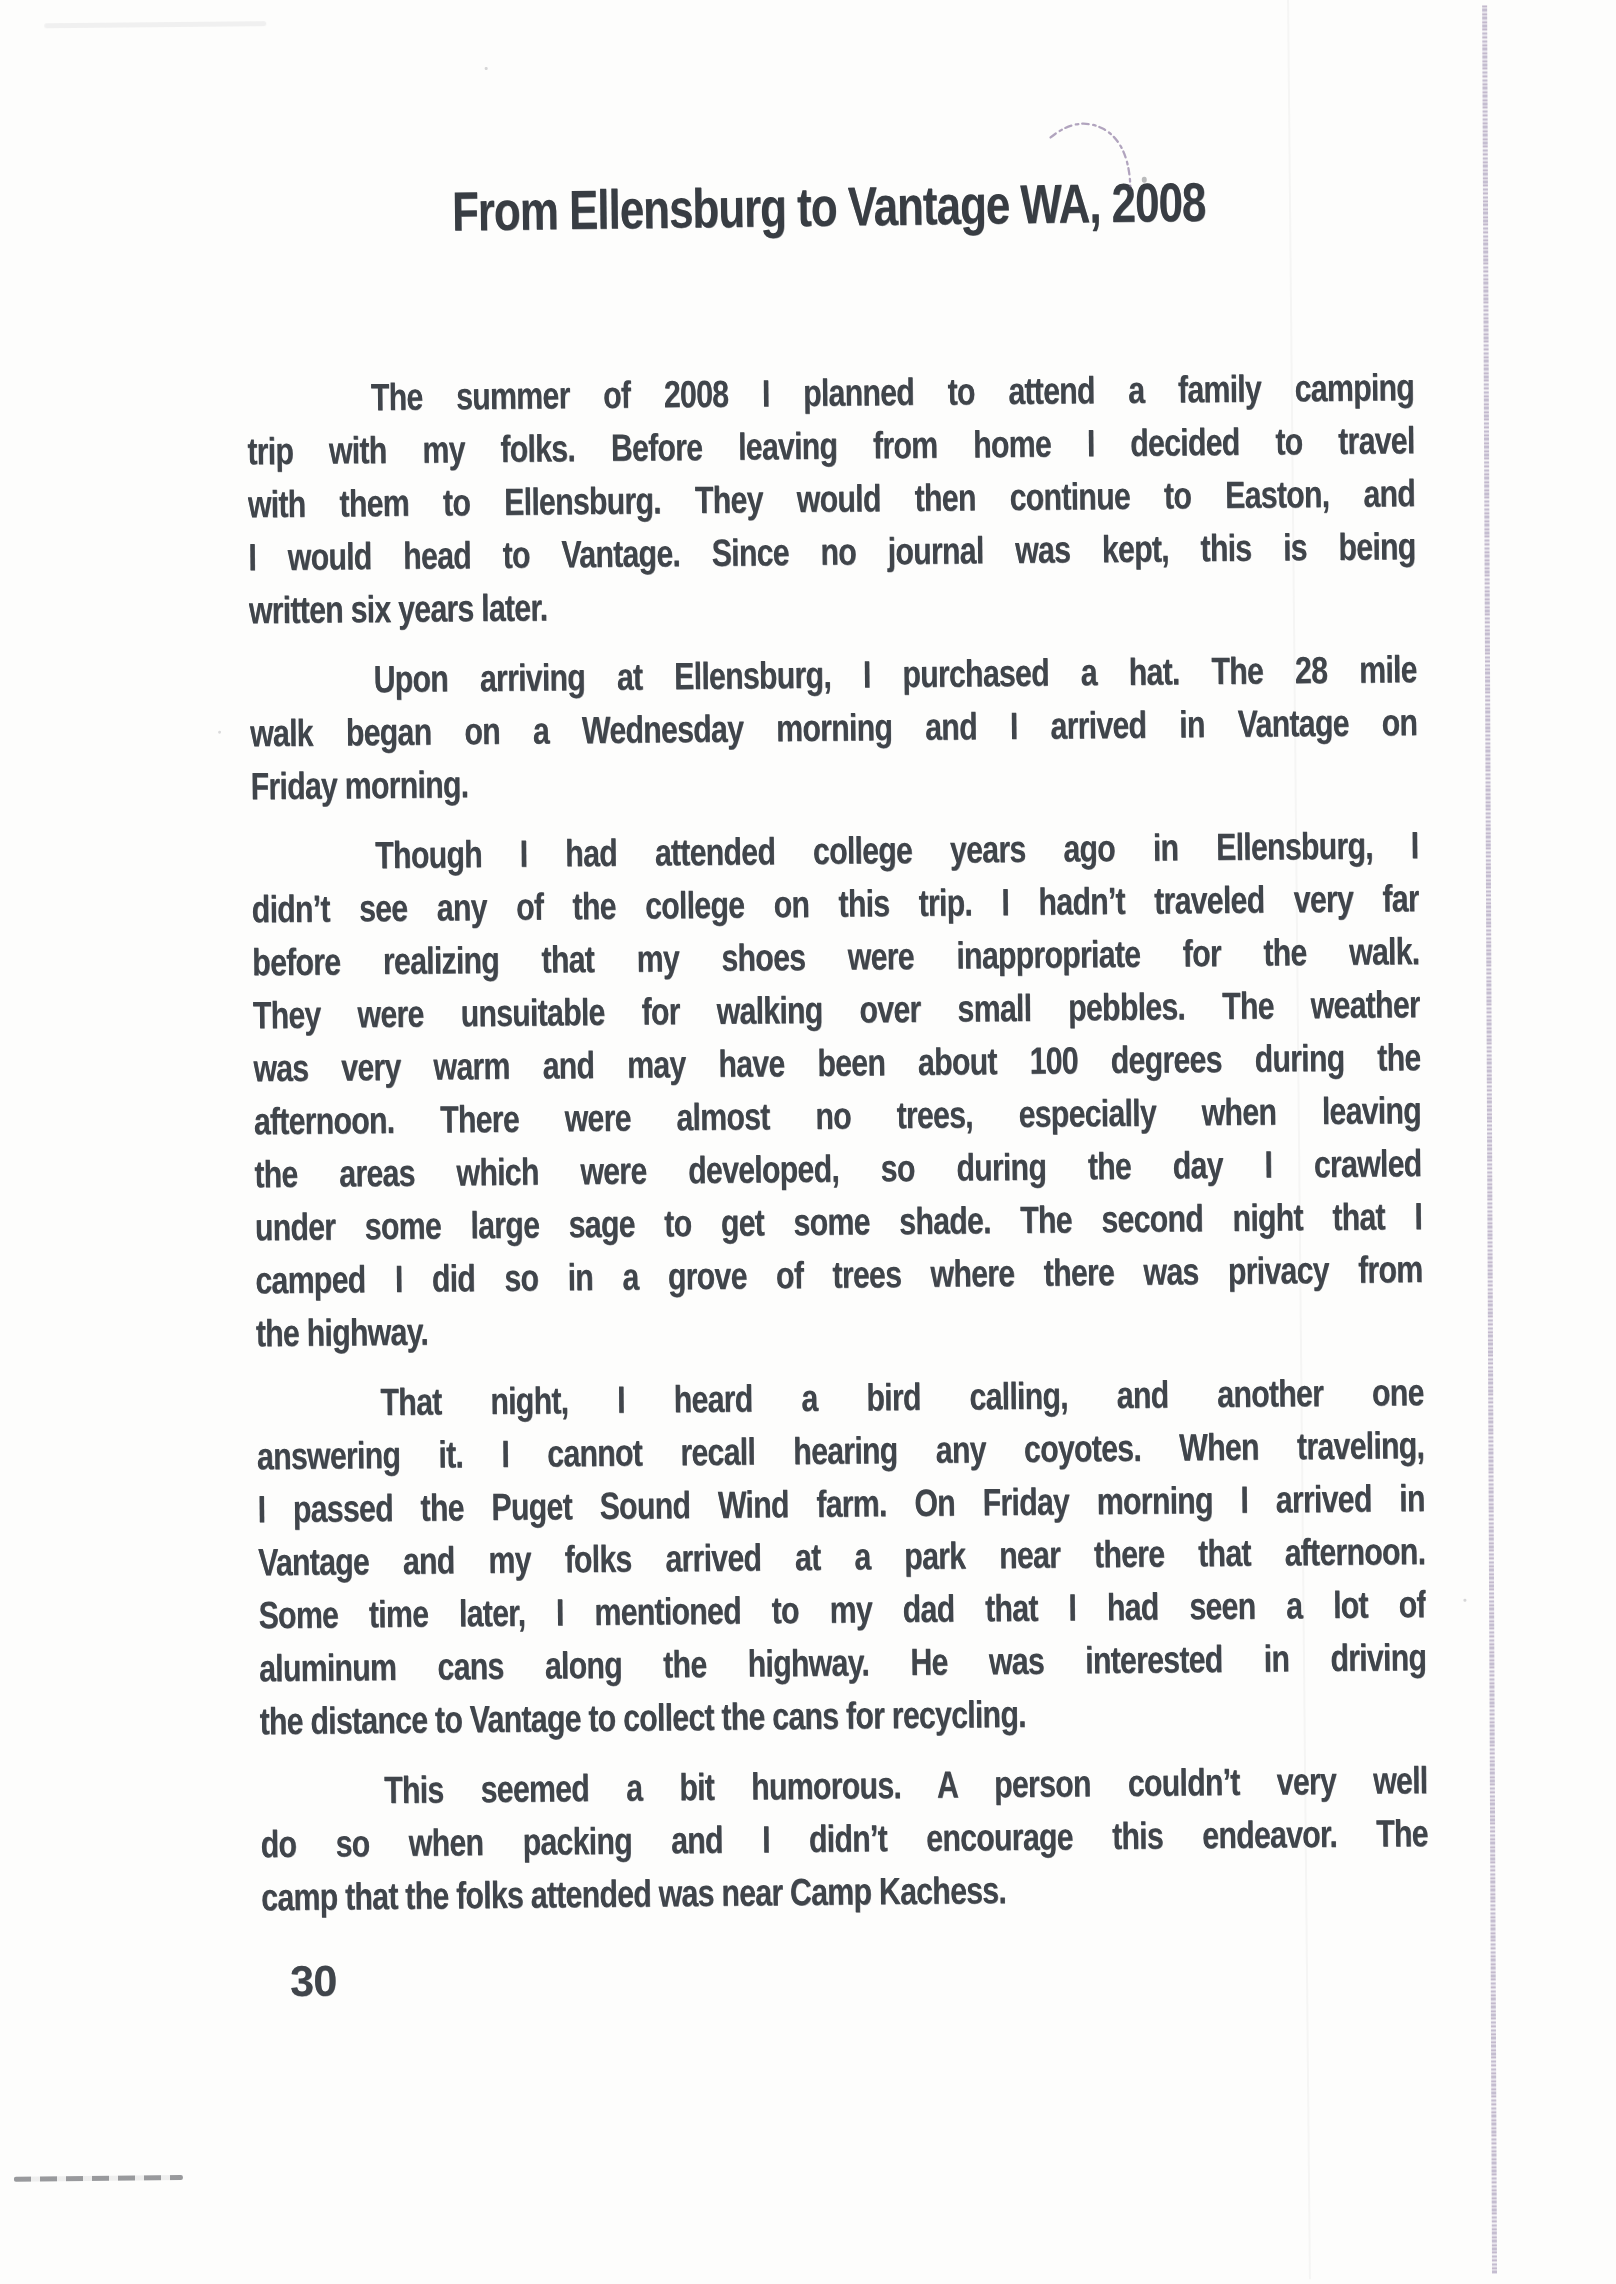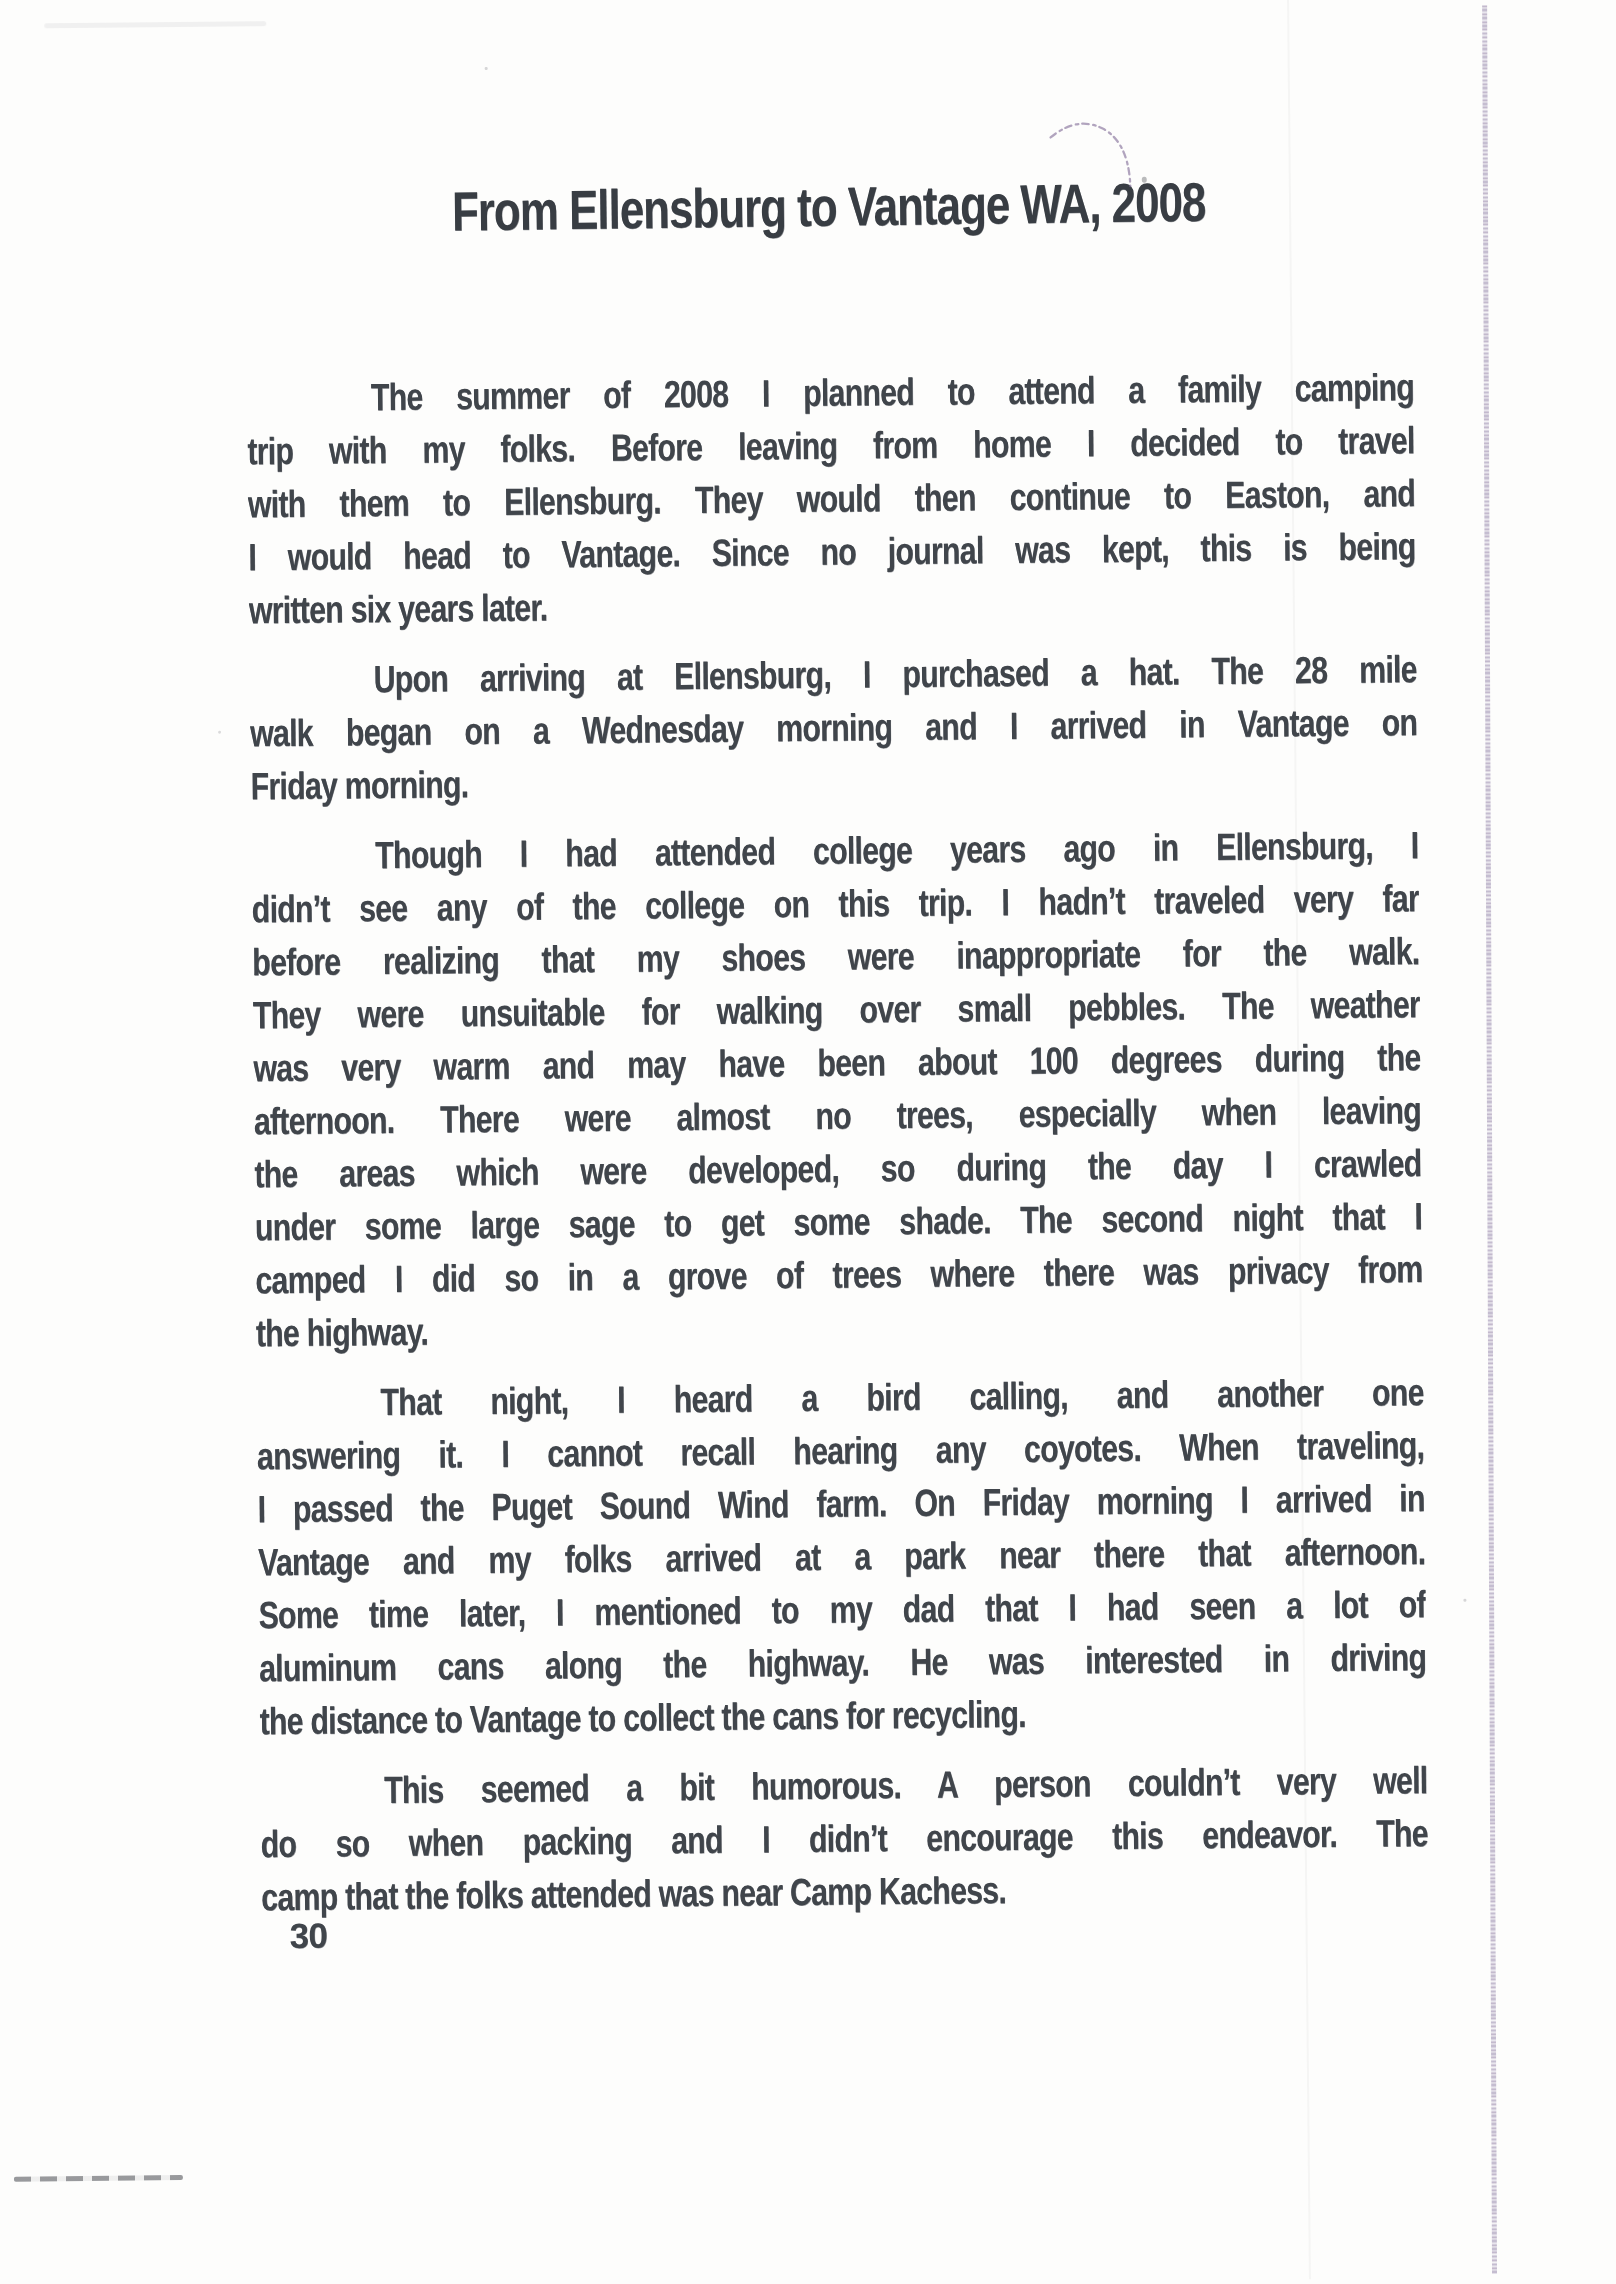--- a/index.html
+++ b/index.html
@@ -53,22 +53,22 @@
   }
   .line.first-line {
     text-indent: 155px;
   }
   .line.last-line {
     text-align-last: left;
   }
   .page-number {
     position: absolute;
     left: 282px;
-    top: 1911px;
-    font-size: 35px;
+    top: 1952px;
+    font-size: 43px;
     font-weight: 700;
     color: var(--ink, #40454b);
     letter-spacing: -0.7px;
     text-shadow: 0.4px 0.5px 0.5px rgba(62, 66, 72, 0.55);
   }
   
   .artifact-vline {
     position: absolute;
     left: 1493px;
     top: 11.7px;

